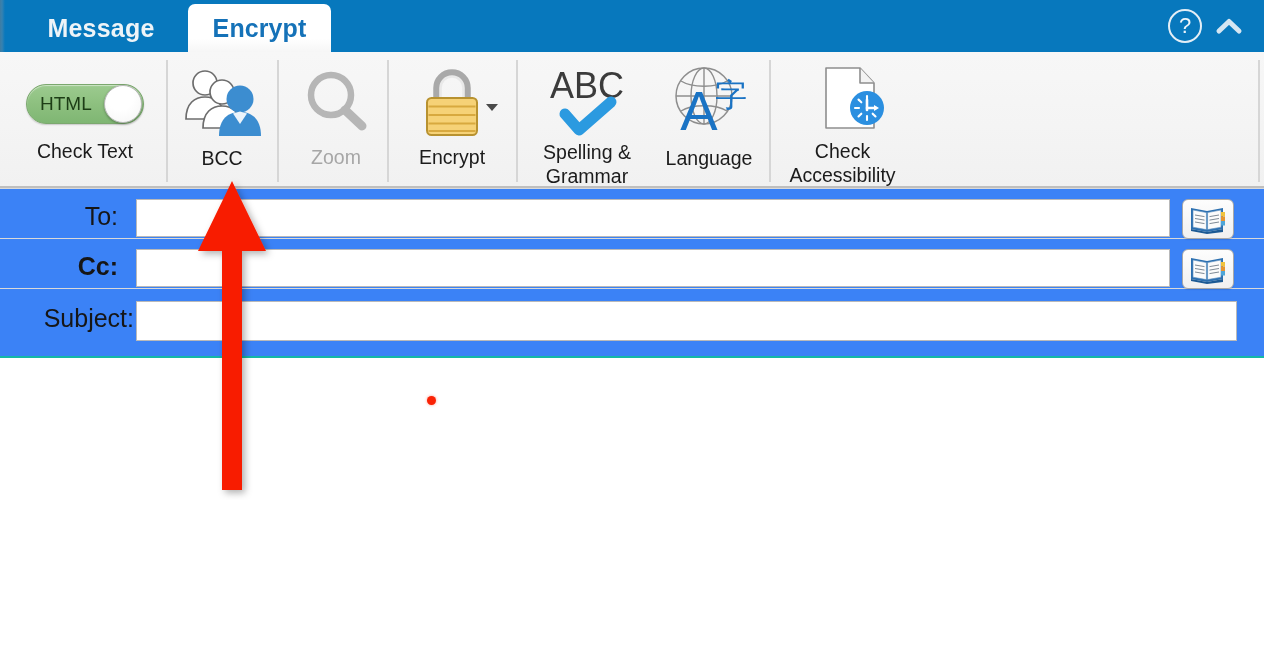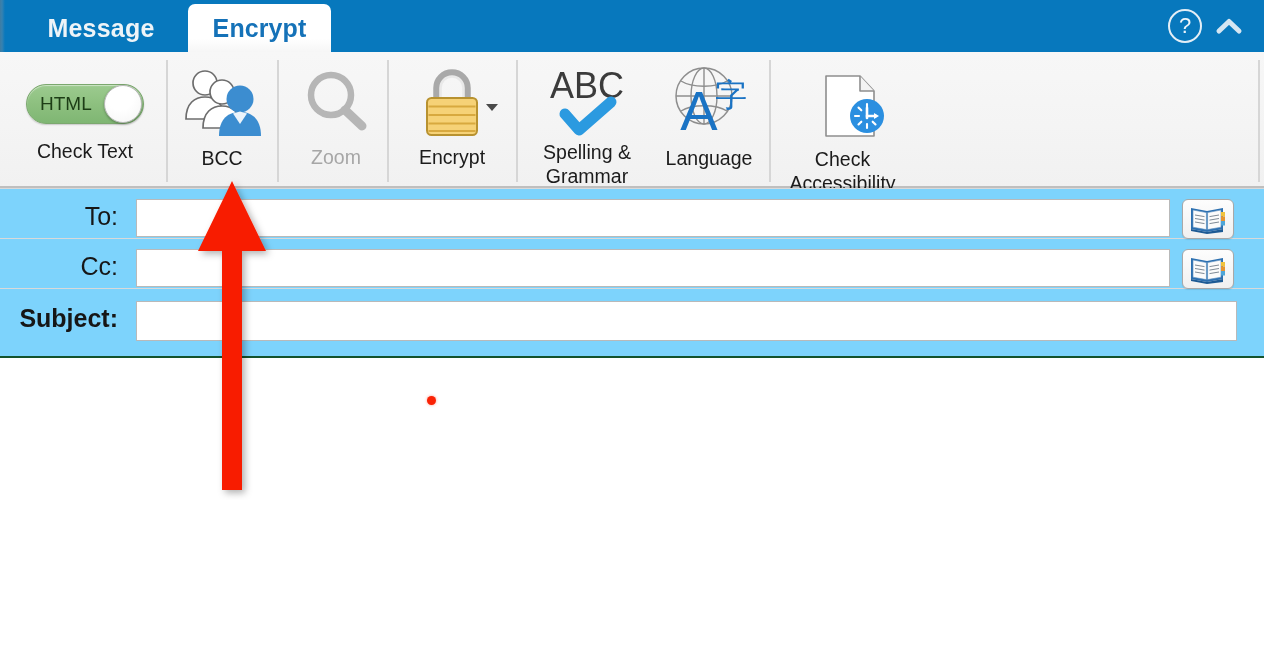--- a/index.html
+++ b/index.html
@@ -159,22 +159,22 @@
     border-left: 6px solid transparent;
     border-right: 6px solid transparent;
     border-top: 7px solid #4a4a4a;
   }
 
   
   .fields {
     position: absolute;
     left: 0; top: 188px;
     width: 1264px; height: 170px;
-    background: #7dd3fc;
-    border-bottom: 2px solid #14532d;
+    background: #3b82f6;
+    border-bottom: 2px solid #14b8a6;
     box-sizing: border-box;
   }
   .field-label {
     position: absolute;
     font-size: 25px;
     color: #161616;
     text-align: right;
     white-space: nowrap;
   }
   .field-input {
@@ -349,21 +349,21 @@
           <path d="M14 47 C25 40 49 40 60 47" fill="none" stroke="#8e8e8e" stroke-width="1.4"></path>
 
           <text x="32" y="66" text-anchor="middle" font-family="Liberation Sans, sans-serif" font-size="56" fill="#1a73c4">A</text>
 
           <text x="64" y="42" text-anchor="middle" font-family="DejaVu Sans, sans-serif" font-size="32" fill="#1a73c4">字</text>
         </svg>
       </div>
       <div class="rlabel" style="margin-top:6px;">Language</div>
     </div>
 
-    <div class="ritem" style="left:775px; width:150px; padding-top:20px;">
+    <div class="ritem" style="left:775px; width:150px; padding-top:12px;">
       <div class="ricon">
         <svg width="76" height="70" viewBox="0 0 76 70">
 
           <path d="M14 4 L48 4 L62 19 L62 64 L14 64 Z" fill="#ffffff" stroke="#8e8e8e" stroke-width="1.6" stroke-linejoin="round"></path>
           <path d="M48 4 L48 19 L62 19" fill="#f3f3f3" stroke="#8e8e8e" stroke-width="1.6" stroke-linejoin="round"></path>
 
           <circle cx="55" cy="44" r="17" fill="#2b8fe0"></circle>
           <g stroke="#ffffff" stroke-width="2.1" stroke-linecap="round">
             <line x1="55" y1="32" x2="55" y2="36"></line>
             <line x1="46.5" y1="35.5" x2="49.3" y2="38.3"></line>
@@ -406,21 +406,21 @@
           <line x1="20.5" y1="16.1" x2="30" y2="14.5"></line>
           <line x1="20.5" y1="19.6" x2="30" y2="18"></line>
         </g>
         <rect x="32" y="8" width="4" height="4.5" fill="#f0c23e"></rect>
         <rect x="32" y="12.5" width="4" height="4.5" fill="#e8942f"></rect>
         <rect x="32" y="17" width="4" height="4.5" fill="#4fa6d8"></rect>
         <path d="M2 25 L18 28 L34 25 L34 28 L18 30 L2 27 Z" fill="#1c5a94"></path>
       </svg>
     </div>
 
-    <div class="field-label" style="left:0px; top:64px; width:118px;">Cc:</div>
+    <div class="field-label" style="left:0px; top:64px; width:118px;font-weight:bold;">Cc:</div>
     <input class="field-input" style="left: 136px; top: 61px; width: 1034px; height: 38px;" value="" placeholder="">
     <div class="addrbook" style="left:1182px; top:61px;">
       <svg width="38" height="30" viewBox="0 0 38 30">
         <path d="M2 4 L18 7 L18 28 L2 25 Z" fill="#2b6fb0"></path>
         <path d="M34 4 L18 7 L18 28 L34 25 Z" fill="#2b6fb0"></path>
         <path d="M4 6 L17.4 8.6 L17.4 25.6 L4 23.2 Z" fill="#fbfbfb" stroke="#5b8fc0" stroke-width=".6"></path>
         <path d="M32 6 L18.6 8.6 L18.6 25.6 L32 23.2 Z" fill="#fbfbfb" stroke="#5b8fc0" stroke-width=".6"></path>
         <g stroke="#7e8a95" stroke-width="1">
           <line x1="6" y1="11" x2="15.5" y2="12.6"></line>
           <line x1="6" y1="14.5" x2="15.5" y2="16.1"></line>
@@ -429,21 +429,21 @@
           <line x1="20.5" y1="16.1" x2="30" y2="14.5"></line>
           <line x1="20.5" y1="19.6" x2="30" y2="18"></line>
         </g>
         <rect x="32" y="8" width="4" height="4.5" fill="#f0c23e"></rect>
         <rect x="32" y="12.5" width="4" height="4.5" fill="#e8942f"></rect>
         <rect x="32" y="17" width="4" height="4.5" fill="#4fa6d8"></rect>
         <path d="M2 25 L18 28 L34 25 L34 28 L18 30 L2 27 Z" fill="#1c5a94"></path>
       </svg>
     </div>
 
-    <div class="field-label" style="left:0px; top:116px; width:118px;font-weight:bold;">Subject:</div>
+    <div class="field-label" style="left:16px; top:116px; width:118px;">Subject:</div>
     <input class="field-input" style="left: 136px; top: 113px; width: 1101px; height: 40px;" value="" placeholder="">
   </div>
 
   <div class="body-area">
     <div class="cursor-dot" style="left:427px; top:36px;"></div>
   </div>
 
   <div class="arrow">
     <svg width="120" height="325" viewBox="0 0 120 325">
       <defs>

